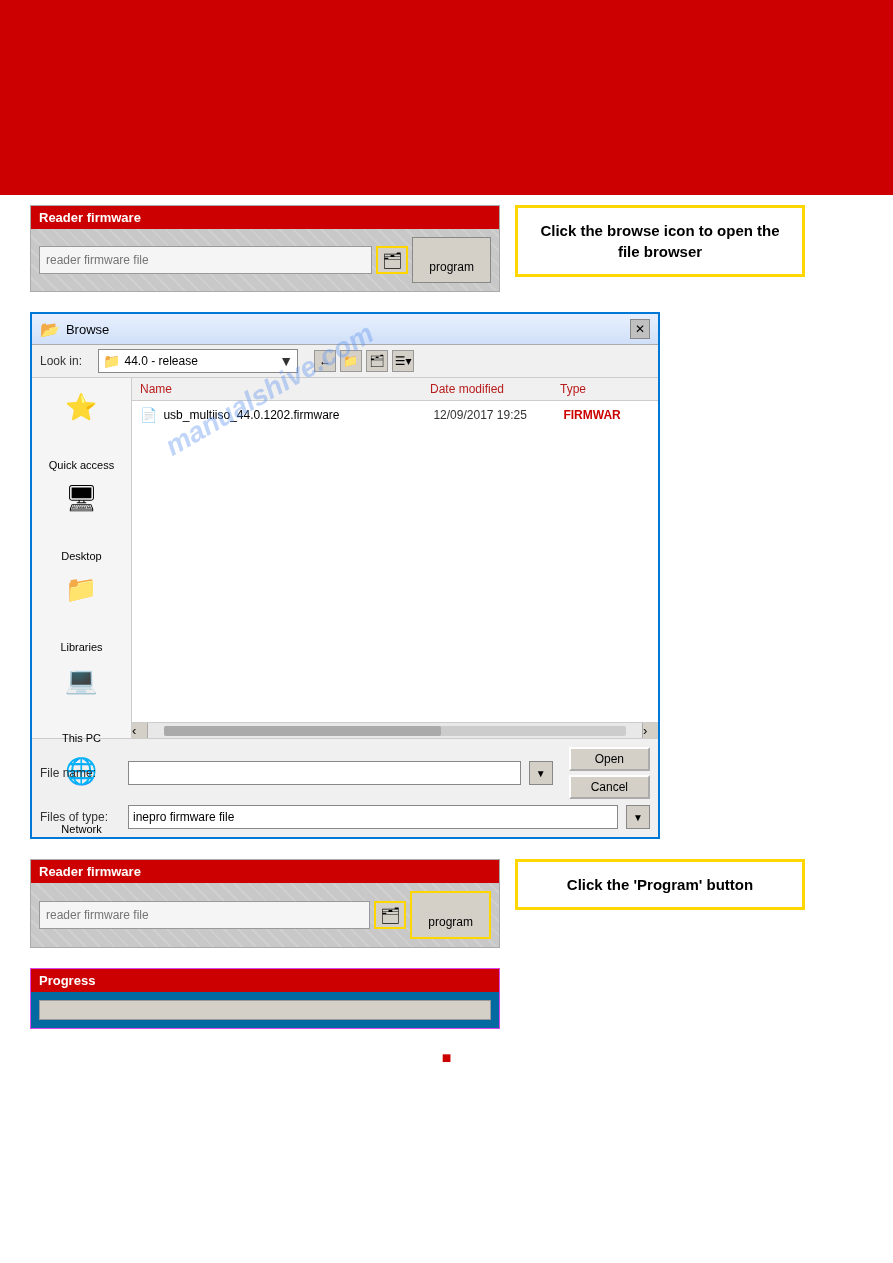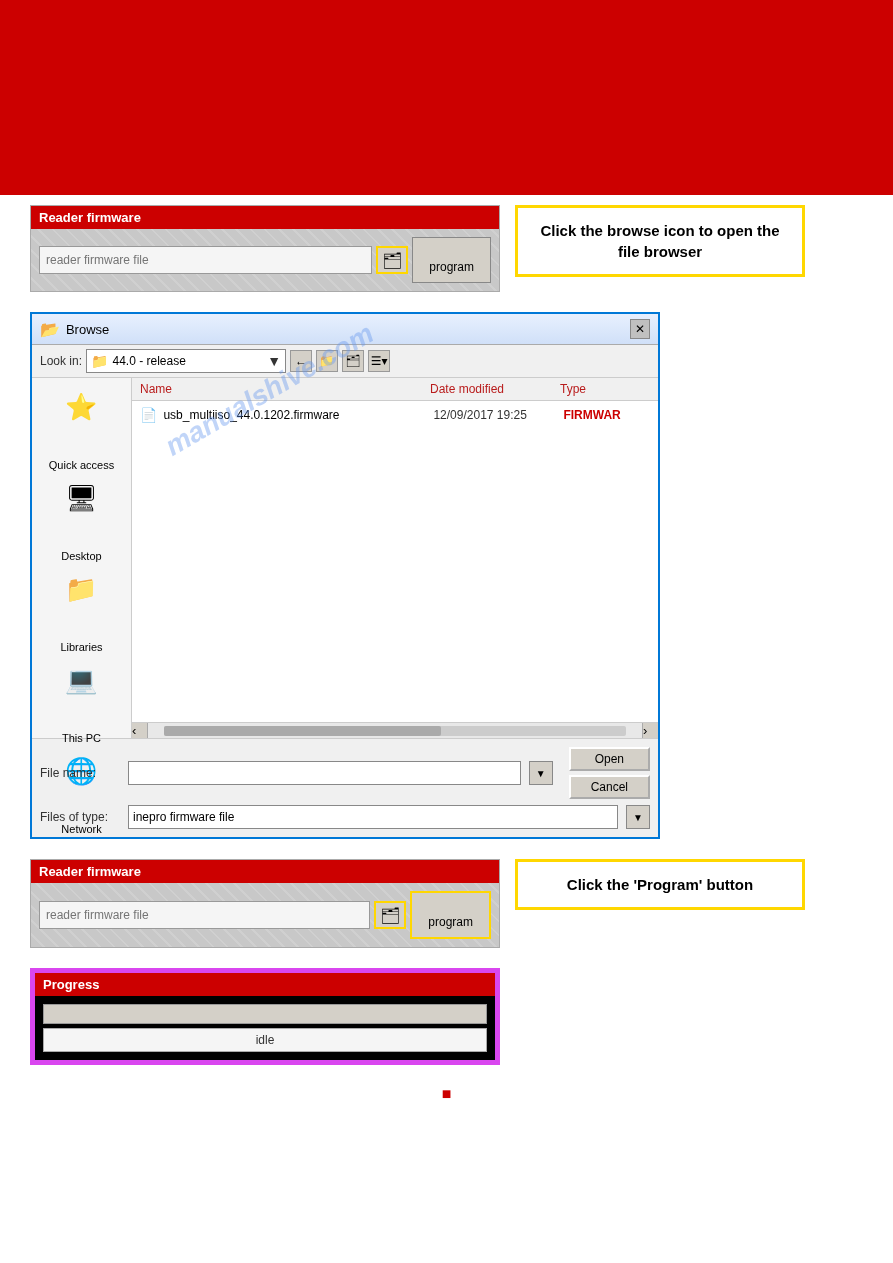--- a/index.html
+++ b/index.html
@@ -141,21 +141,21 @@
       cursor: pointer;
       font-size: 12px;
     }
 
     .dialog-toolbar {
       background: #f0f0f0;
       border-bottom: 1px solid #ccc;
       padding: 4px 8px;
       display: flex;
       align-items: center;
-      gap: 4px;
+      gap: 16px;
     }
 
     .lookin-label {
       font-size: 12px;
       color: #333;
     }
 
     .lookin-dropdown {
       font-size: 14px;
       margin-left: auto;
@@ -377,22 +377,22 @@
     
     .section-firmware-program {
       display: flex;
       align-items: flex-start;
       margin: 10px 30px 20px 30px;
       gap: 15px;
     }
 
     
     .progress-panel {
-      background: #000000;
-      border: 5px solid #d946ef;
+      background: #0369a1;
+      border: 1px solid #d946ef;
       width: 470px;
       margin: 10px 30px 20px 30px;
     }
 
     .progress-panel-title {
       background: #cc0000;
       color: #fff;
       font-weight: bold;
       font-size: 13px;
       padding: 4px 8px;
@@ -581,17 +581,16 @@
     <span>Click the 'Program' button</span>
   </div>
 </div>
 
 <div class="progress-panel">
   <div class="progress-panel-title">Progress</div>
   <div class="progress-panel-body">
     <div class="progress-bar-outer">
       <div class="progress-bar-inner"></div>
     </div>
-    <div class="progress-status">idle</div>
   </div>
 </div>
 
 <div class="bullet-point">■</div>
 
 </body></html>

